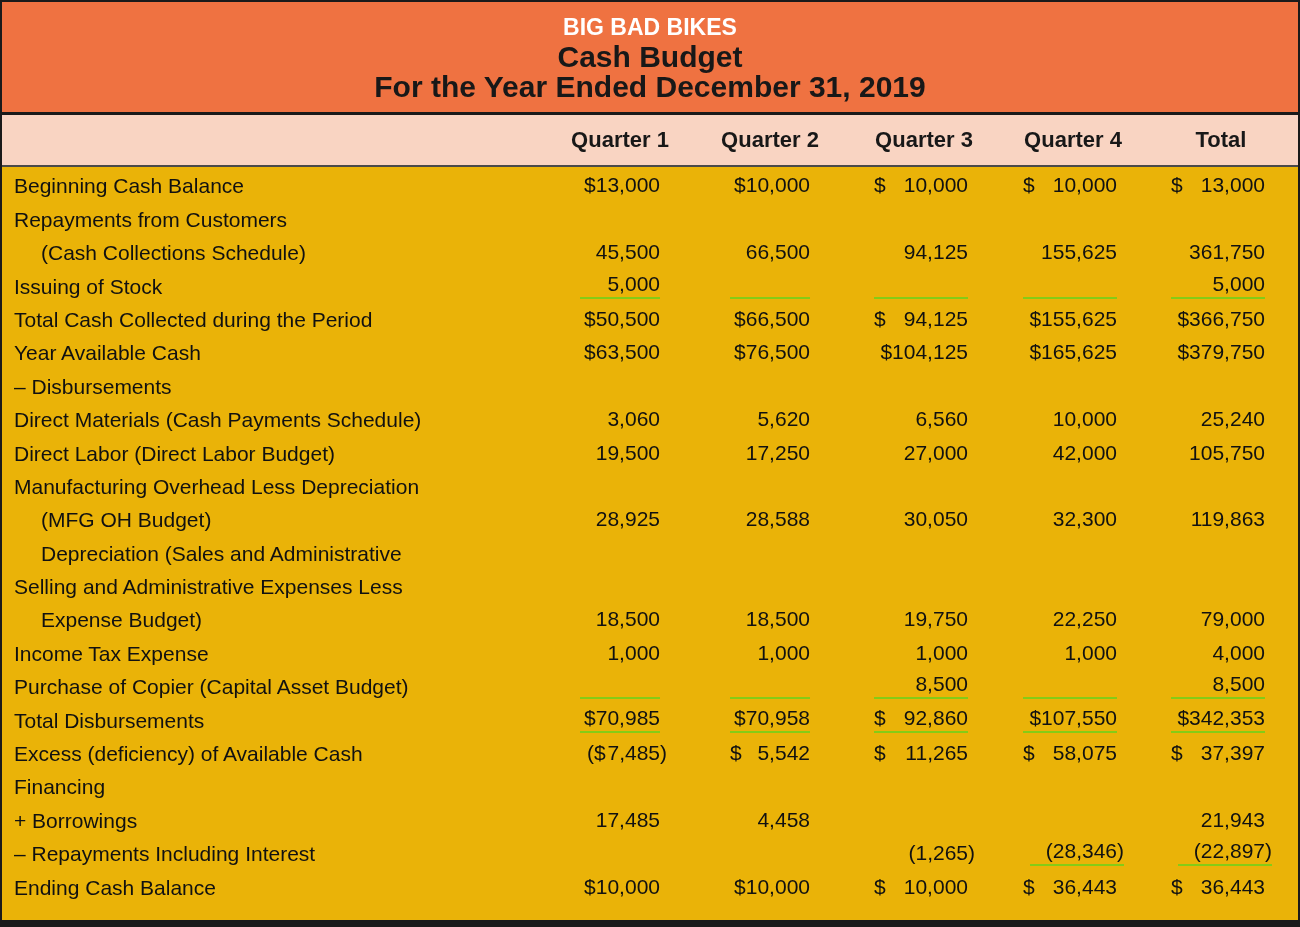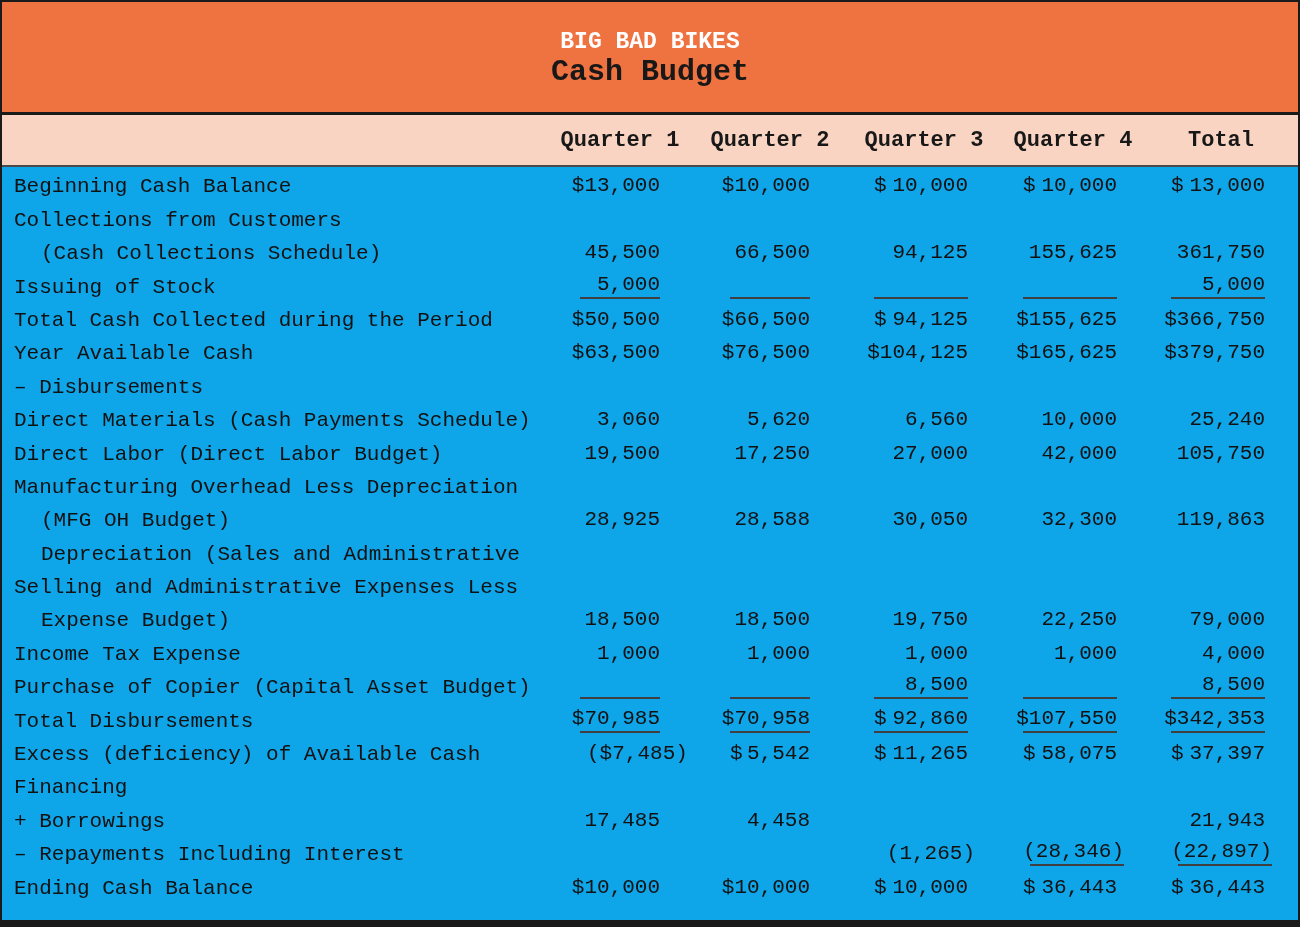--- a/index.html
+++ b/index.html
@@ -1,20 +1,20 @@
 <!DOCTYPE html>
 <html><head>
 <meta charset="utf-8">
 <style>
   html,body{margin:0;padding:0;background:#fff;}
   .sheet{
     width:1300px;height:927px;box-sizing:border-box;
     border:2px solid #1a1a1a;border-bottom-width:7px;
-    background:#0ea5e9;color:#111;
-    font-family:Liberation Mono, monospace;
+    background:#eab308;color:#111;
+    font-family:Liberation Sans, sans-serif;
     overflow:hidden;
   }
   
   .titleband{
     height:110px;display:flex;flex-direction:column;justify-content:center;
     text-align:center;border-bottom:3px solid #1a1a1a;
   }
   .titleband .company{font-size:23px;font-weight:bold;color:#ffffff;line-height:30px;}
   .titleband .report,.titleband .period{font-size:30px;font-weight:bold;color:#181818;line-height:30px;}
   
@@ -40,32 +40,33 @@
   }
   .label.ind1{padding-left:27px;}
   .cell{
     display:flex;justify-content:flex-end;align-items:flex-end;
     padding-bottom:4px;font-size:21px;
   }
   .box{display:inline-flex;justify-content:flex-end;white-space:nowrap;padding-bottom:1px;}
   .box.fix{justify-content:space-between;}
   .c1 .box.w,.c2 .box.w{width:80px;}
   .c3 .box.w,.c4 .box.w,.c5 .box.w{width:94px;}
-  .box.u{border-bottom:2px solid #404040;align-items:flex-end;}
+  .box.u{border-bottom:2px solid #84cc16;align-items:flex-end;}
   .box.neg{margin-right:-7px;}
   .box span{display:inline-block;}
 </style>
 </head>
 <body>
 
 <div class="sheet">
 
   <div class="titleband" style="background: rgb(239, 114, 65);">
     <div class="company">BIG BAD BIKES</div>
     <div class="report">Cash Budget</div>
+    <div class="period">For the Year Ended December 31, 2019</div>
   </div>
 
   <div class="colband" style="background: rgb(249, 212, 194);">
     <div class="grid">
       <div class="hcell"></div>
       <div class="hcell c1">
           <span class="hbox">Quarter 1</span>
         </div>
       <div class="hcell c2">
           <span class="hbox">Quarter 2</span>
@@ -108,21 +109,21 @@
           </span>
         </div>
         <div class="cell c5">
           <span class="box fix w">
             <span>$</span>
             <span>13,000</span>
           </span>
         </div>
       </div>
       <div class="row grid">
-        <div class="label">Collections from Customers</div>
+        <div class="label">Repayments from Customers</div>
         <div class="cell c1"></div>
         <div class="cell c2"></div>
         <div class="cell c3"></div>
         <div class="cell c4"></div>
         <div class="cell c5"></div>
       </div>
       <div class="row grid">
         <div class="label ind1">(Cash Collections Schedule)</div>
         <div class="cell c1">
           <span class="box">

